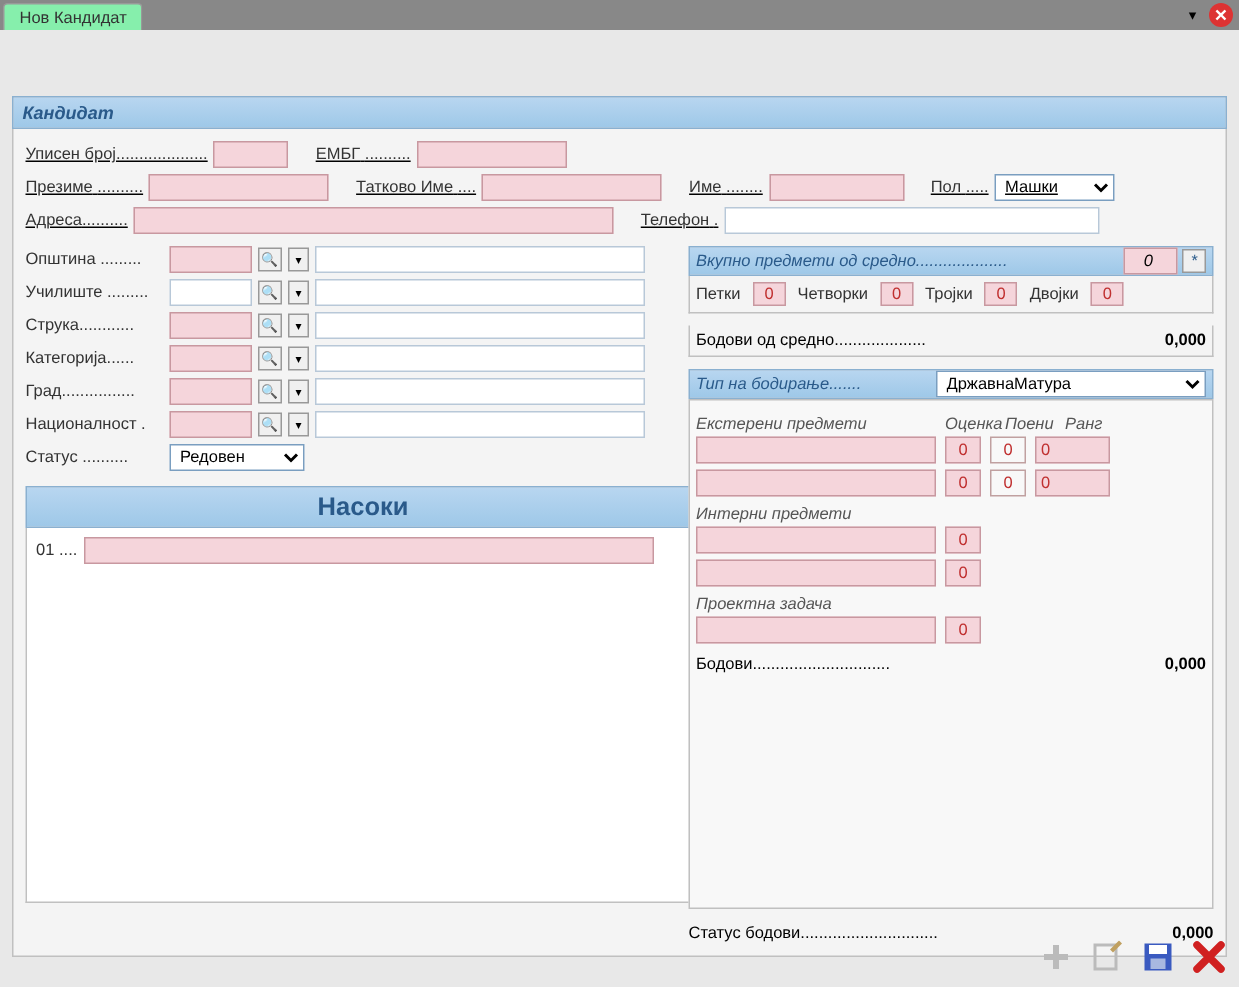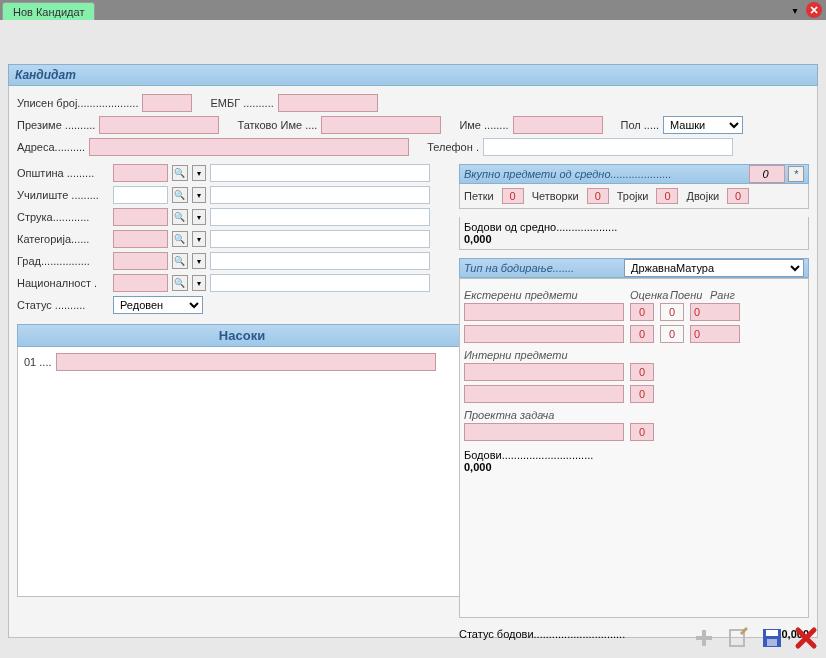--- a/index.html
+++ b/index.html
@@ -85,20 +85,21 @@
 }
 .panel-body {
   border: 1px solid #c0c0c0;
   border-top: none;
   background: #f4f4f4;
   padding: 8px;
 }
 .main-panel .panel-body {
   height: 552px;
   position: relative;
+  text-decoration: underline;
 }
 .row {
   display: flex;
   align-items: center;
   margin-bottom: 4px;
   gap: 4px;
 }
 .lbl {
   font-size: 11px;
   color: #333;
@@ -165,21 +166,21 @@
 .nasoki-panel {
   margin-top: 10px;
 }
 .nasoki-header {
   background: linear-gradient(#b8d6f0, #9ec8e8);
   border: 1px solid #8ab0d0;
   padding: 3px 6px;
   font-weight: bold;
   color: #2a5a8a;
   text-align: center;
-  font-size: 13px;
+  font-size: 17px;
 }
 .nasoki-body {
   border: 1px solid #c0c0c0;
   border-top: none;
   background: #fff;
   padding: 6px;
   height: 250px;
 }
 .subheader {
   background: linear-gradient(#b8d6f0, #9ec8e8);
@@ -274,21 +275,20 @@
   font-size: 11px;
   padding: 0 3px;
   display: flex;
   align-items: center;
 }
 .total-row {
   display: flex;
   justify-content: space-between;
   font-size: 11px;
   margin-top: 8px;
-  flex-direction: column;
 }
 .bold-val {
   font-weight: bold;
 }
 .footer {
   position: absolute;
   right: 8px;
   bottom: 8px;
   display: flex;
   gap: 10px;

